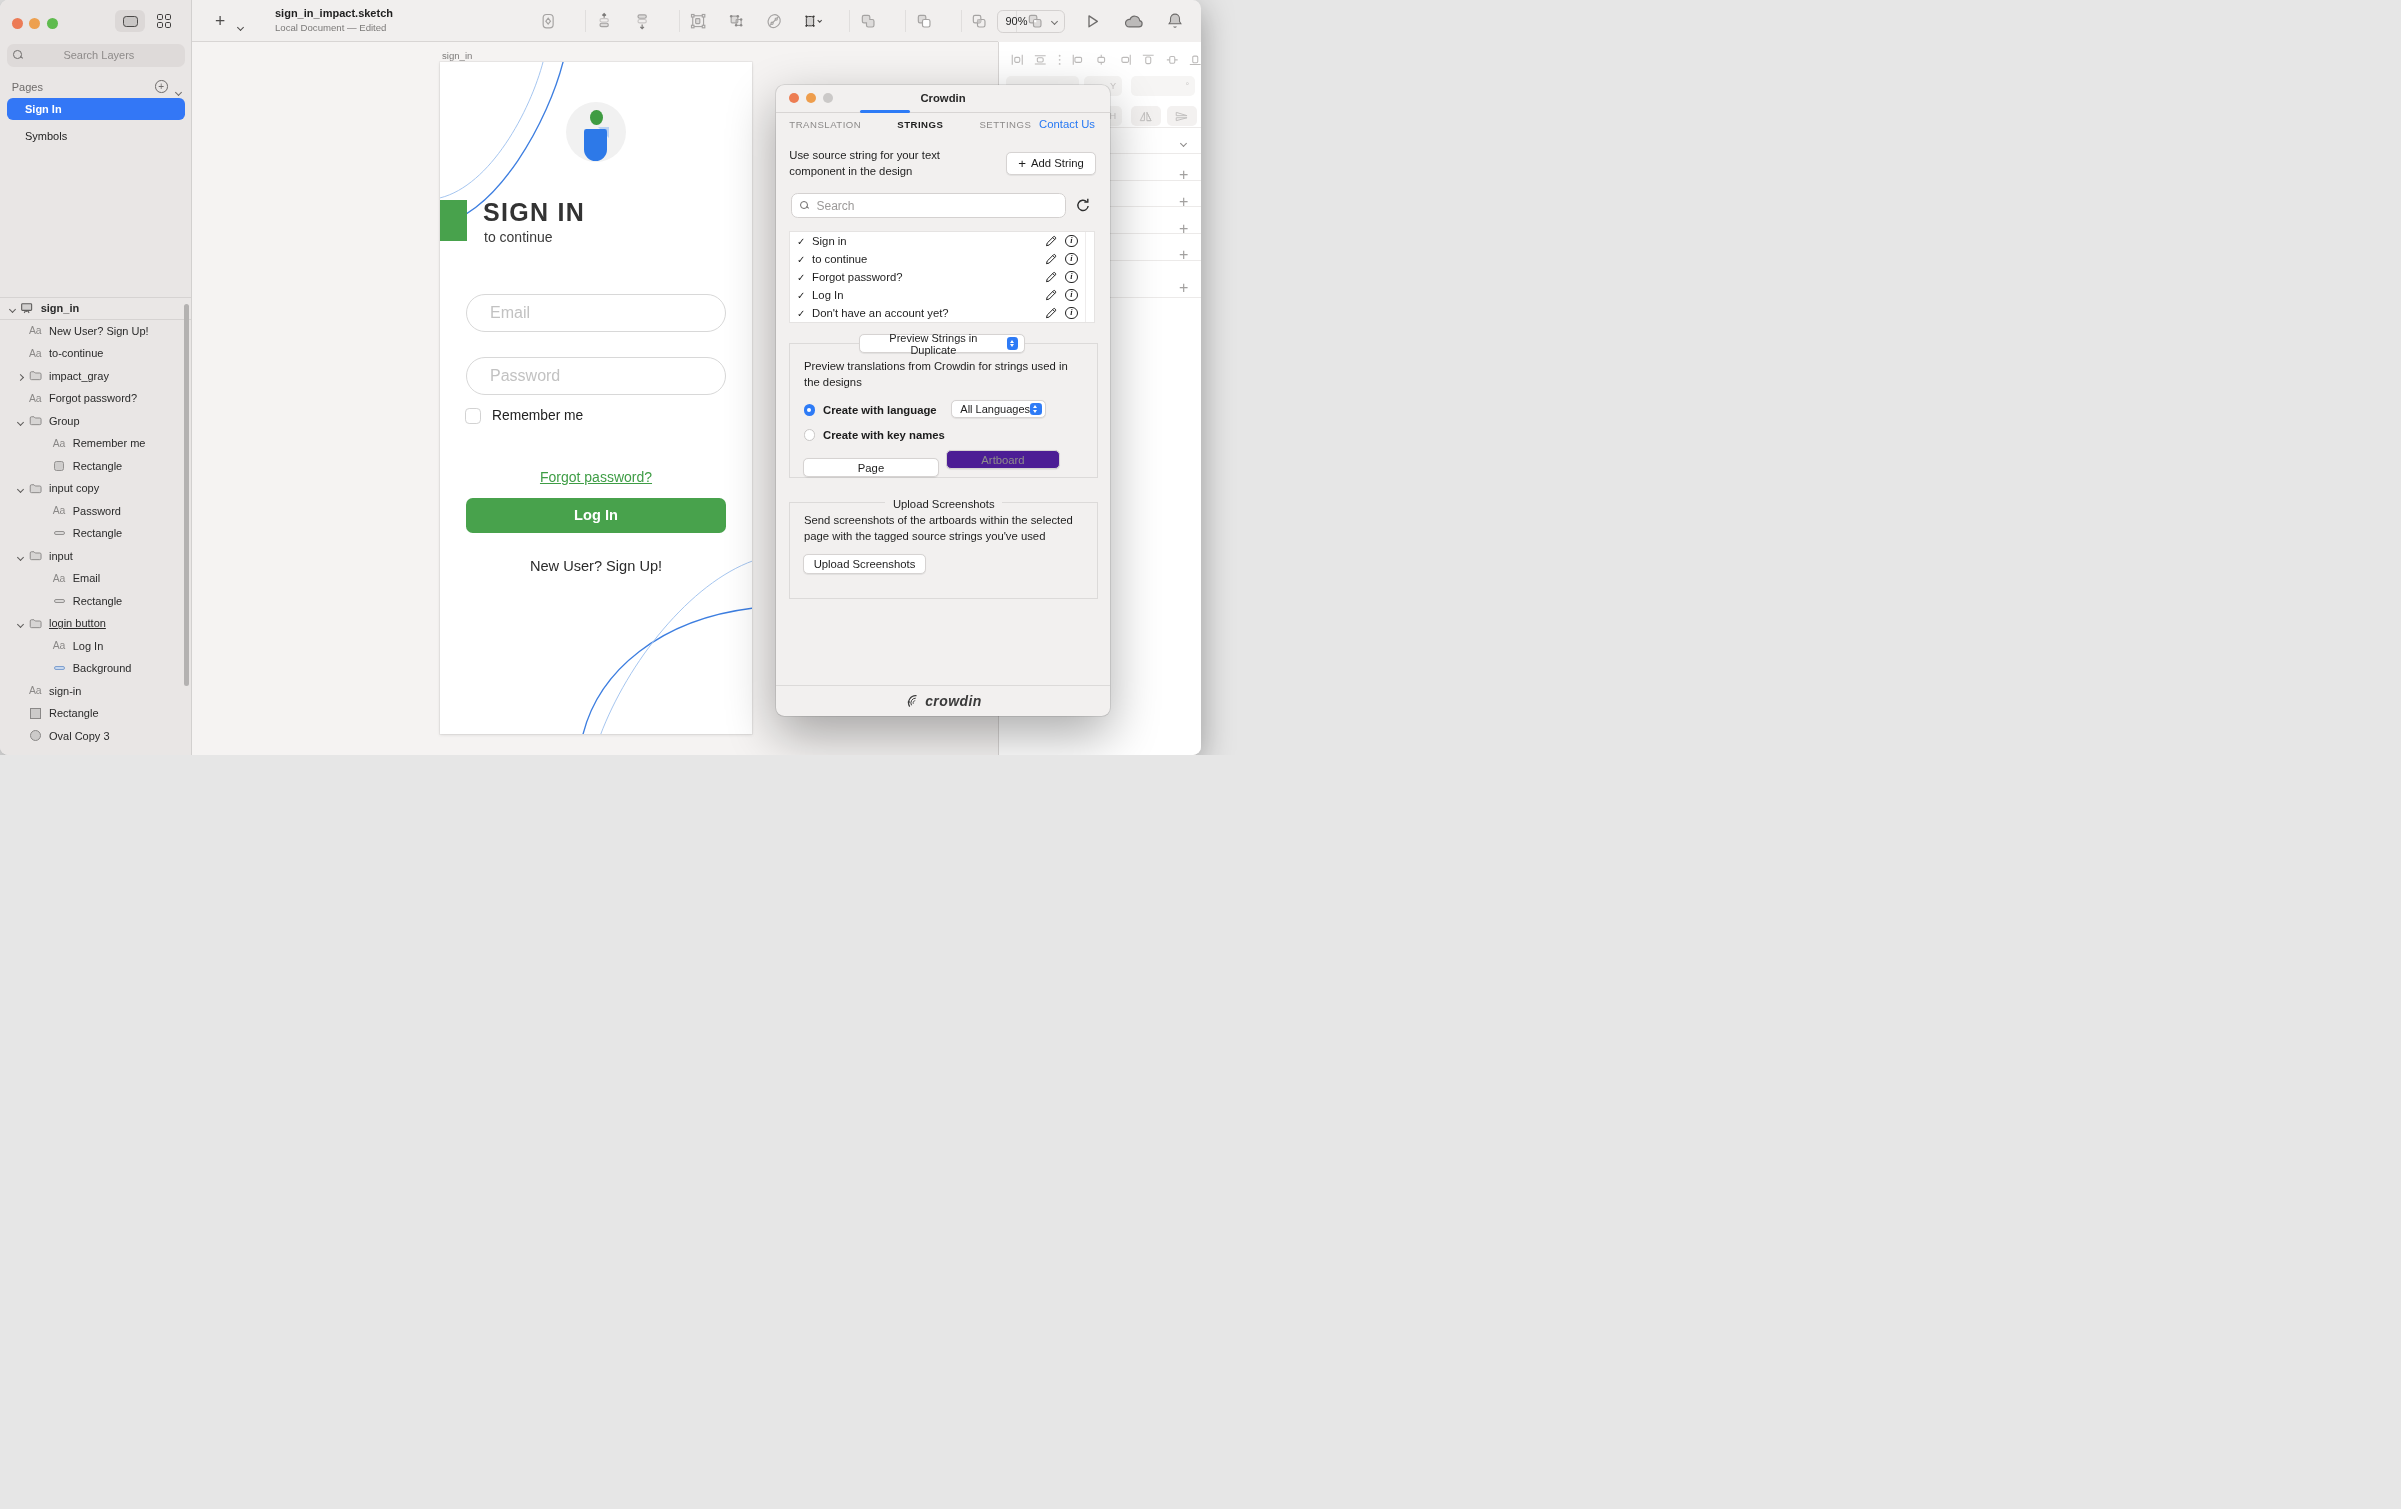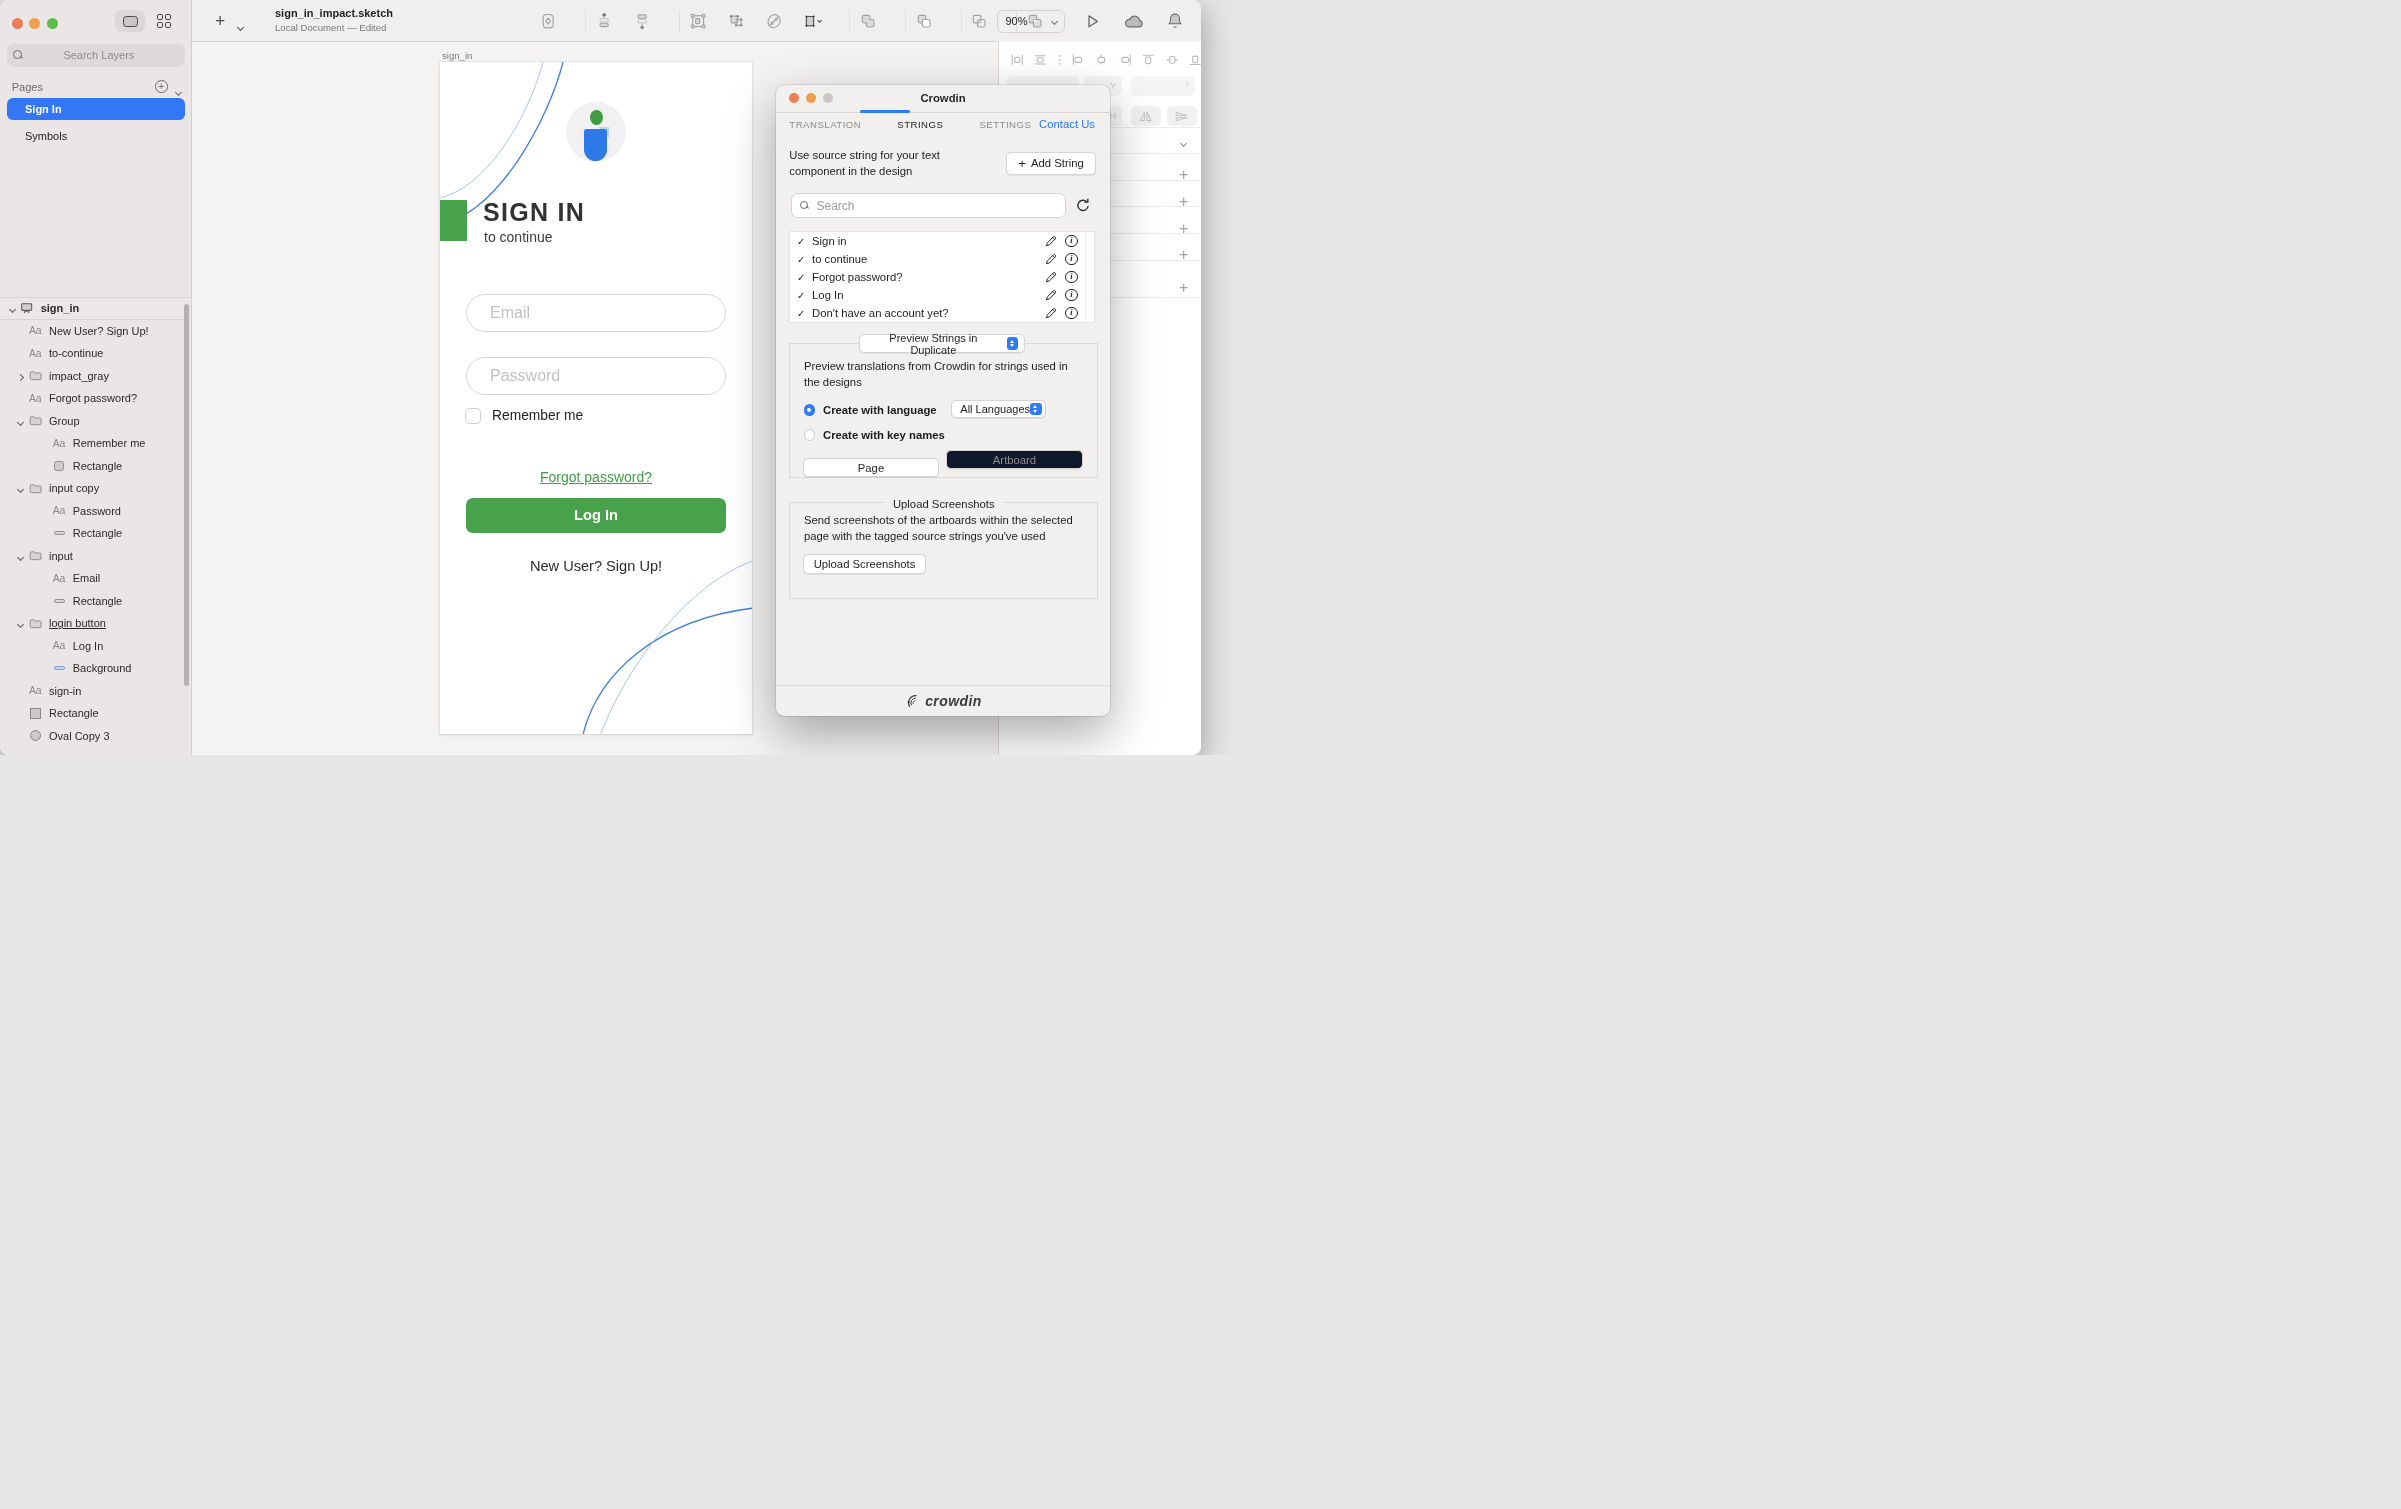--- a/index.html
+++ b/index.html
@@ -80,21 +80,21 @@
   .insp-sep{position:absolute;left:0;width:203px;height:0.8px;background:#eceae9;}
   .insp-chv{position:absolute;left:182px;top:92px;color:#8a8887;}
   .insp-plus{position:absolute;left:178px;width:13.3px;text-align:center;color:#a2a09f;font-size:16px;font-weight:300;}
   
   .crowdin{position:absolute;left:776px;top:85px;width:334px;height:631px;background:#f2f0ef;border-radius:8.3px;box-shadow:0 18.3px 50px rgba(0,0,0,.33),0 0 0 0.8px rgba(0,0,0,.12);}
   .cw-titlebar{position:absolute;left:0;top:0;width:100%;height:27.5px;border-bottom:0.8px solid #d8d5d4;}
   .cw-title{position:absolute;left:0;top:6.7px;width:100%;text-align:center;font-size:11.3px;font-weight:700;color:#282828;}
   .cw-tl{position:absolute;top:8.3px;width:10px;height:10px;border-radius:50%;}
   .cw-underline{position:absolute;left:84px;top:25px;width:50px;height:2.5px;background:#2e7bf6;border-radius:1.7px;}
   .cw-tabs{position:absolute;left:13.3px;top:34px;display:flex;gap:36px;font-size:9.6px;letter-spacing:0.5px;color:#8c8a89;}
-  .cw-tab-active{color:#1d1d1d;font-weight:400;}
+  .cw-tab-active{color:#1d1d1d;font-weight:700;}
   .cw-contact{position:absolute;right:15px;top:33px;font-size:11.3px;color:#2678f3;}
   .cw-intro{position:absolute;left:13.3px;top:62px;width:179px;font-size:11.3px;line-height:16px;color:#1e1e1e;}
   .btn{background:#fff;border:0.8px solid #d6d3d2;border-radius:5px;box-shadow:0 0.8px 0.8px rgba(0,0,0,.07);font-size:11.3px;color:#1d1d1d;display:flex;align-items:center;justify-content:center;font-family:inherit;}
   .cw-add{position:absolute;left:230px;top:67px;width:90px;height:22.5px;gap:5px;}
   .cw-search{position:absolute;left:15px;top:108px;width:275px;height:25px;background:#fff;border:0.8px solid #d4d1d0;border-radius:6.7px;display:flex;align-items:center;padding:0 7.5px;}
   .cw-search input{border:none;outline:none;background:transparent;font-size:12px;width:225px;font-family:inherit;color:#333;}
   .cw-search input::placeholder{color:#9c9a99;}
   .cw-refresh{position:absolute;left:298px;top:111px;width:18.3px;height:18.3px;}
   .cw-list{position:absolute;left:13.3px;top:146px;width:306px;height:92px;background:#fff;border:0.8px solid #e5e3e2;}
   .cw-row{height:18px;display:flex;align-items:center;padding:0 5px 0 6.7px;}
@@ -109,21 +109,21 @@
   .stepper::before{content:"";position:absolute;left:3.3px;top:2.5px;width:0;height:0;border-left:2.5px solid transparent;border-right:2.5px solid transparent;border-bottom:3.3px solid #fff;}
   .stepper::after{content:"";position:absolute;left:3.3px;bottom:2.5px;width:0;height:0;border-left:2.5px solid transparent;border-right:2.5px solid transparent;border-top:3.3px solid #fff;}
   .cw-prevdesc{position:absolute;left:28px;top:273px;width:275px;font-size:11.3px;line-height:16px;color:#1e1e1e;}
   .radio{position:absolute;width:11.7px;height:11.7px;border-radius:50%;}
   .radio.on{background:#2e7bf6;}
   .radio.on::after{content:"";position:absolute;left:3.8px;top:3.8px;width:4.2px;height:4.2px;border-radius:50%;background:#fff;}
   .radio.off{background:#fff;border:0.8px solid #c9c7c6;}
   .rlabel{position:absolute;font-size:11.3px;font-weight:600;color:#1b1b1b;}
   .cw-select{position:absolute;left:175px;top:315px;width:95px;height:18.3px;justify-content:space-between;padding:0 3.3px 0 8.3px;font-size:11px;}
   .cw-page{position:absolute;left:27px;top:365px;width:136px;height:19px;margin-top:8px;}
-  .cw-artb{position:absolute;left:170px;top:365px;width:137px;height:19px;color:#8e8c8b;background:#0f172a;text-align:center;}
+  .cw-artb{position:absolute;left:170px;top:365px;width:114px;height:19px;color:#8e8c8b;background:#4c1d95;text-align:center;}
   .legend{position:absolute;left:0;width:100%;text-align:center;top:-6.7px;}
   .legend span{background:#f2f0ef;padding:0 7.5px;font-size:11.3px;color:#1e1e1e;}
   .cw-updesc{position:absolute;left:28px;top:427px;width:279px;font-size:11.3px;line-height:16px;color:#1e1e1e;}
   .cw-upbtn{position:absolute;left:27px;top:469px;width:123px;height:20px;}
   .cw-footer{position:absolute;left:0;top:600px;width:100%;height:31px;border-top:0.8px solid #dcdad9;display:flex;align-items:center;justify-content:center;gap:4.2px;}
   .cw-brand{font-size:14px;font-weight:700;font-style:italic;color:#3a3a3a;letter-spacing:0.4px;}
   svg{display:block;}
 </style>
 </head>
 <body>

